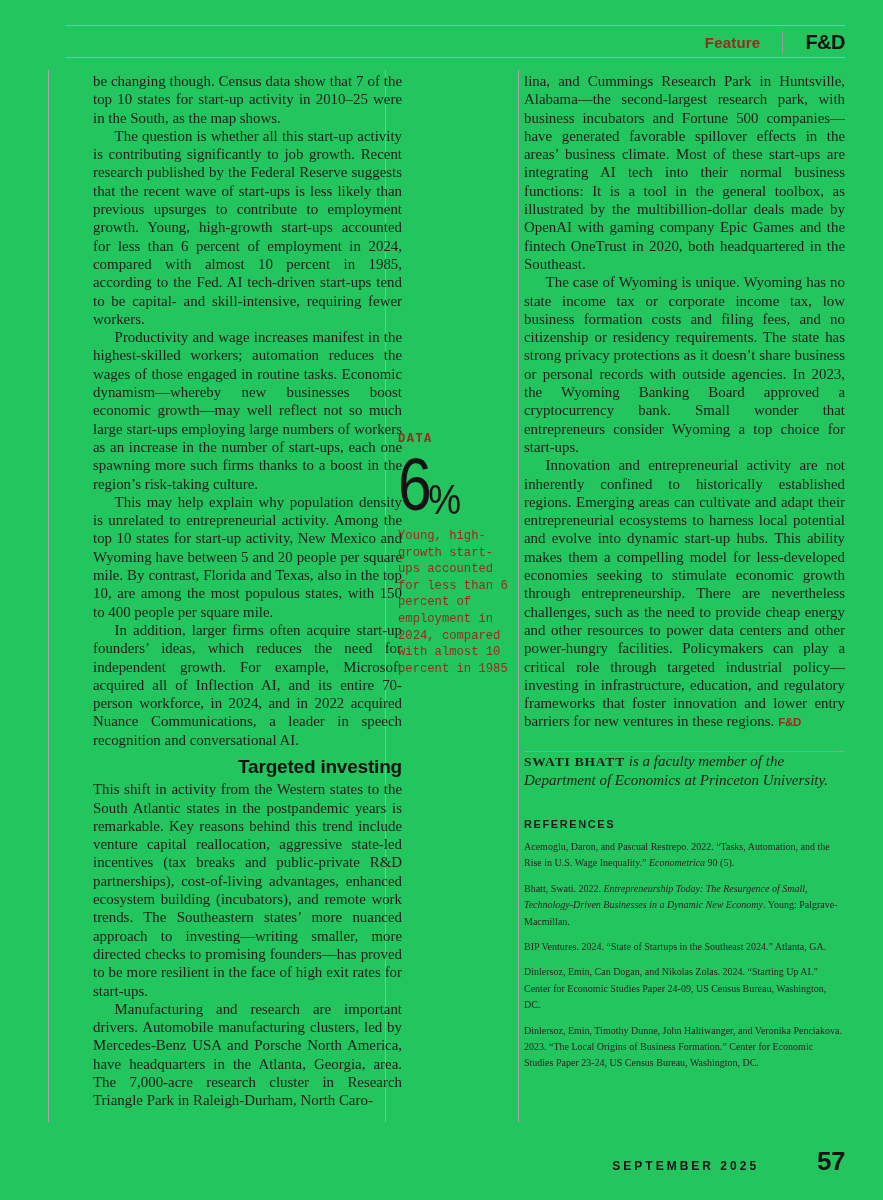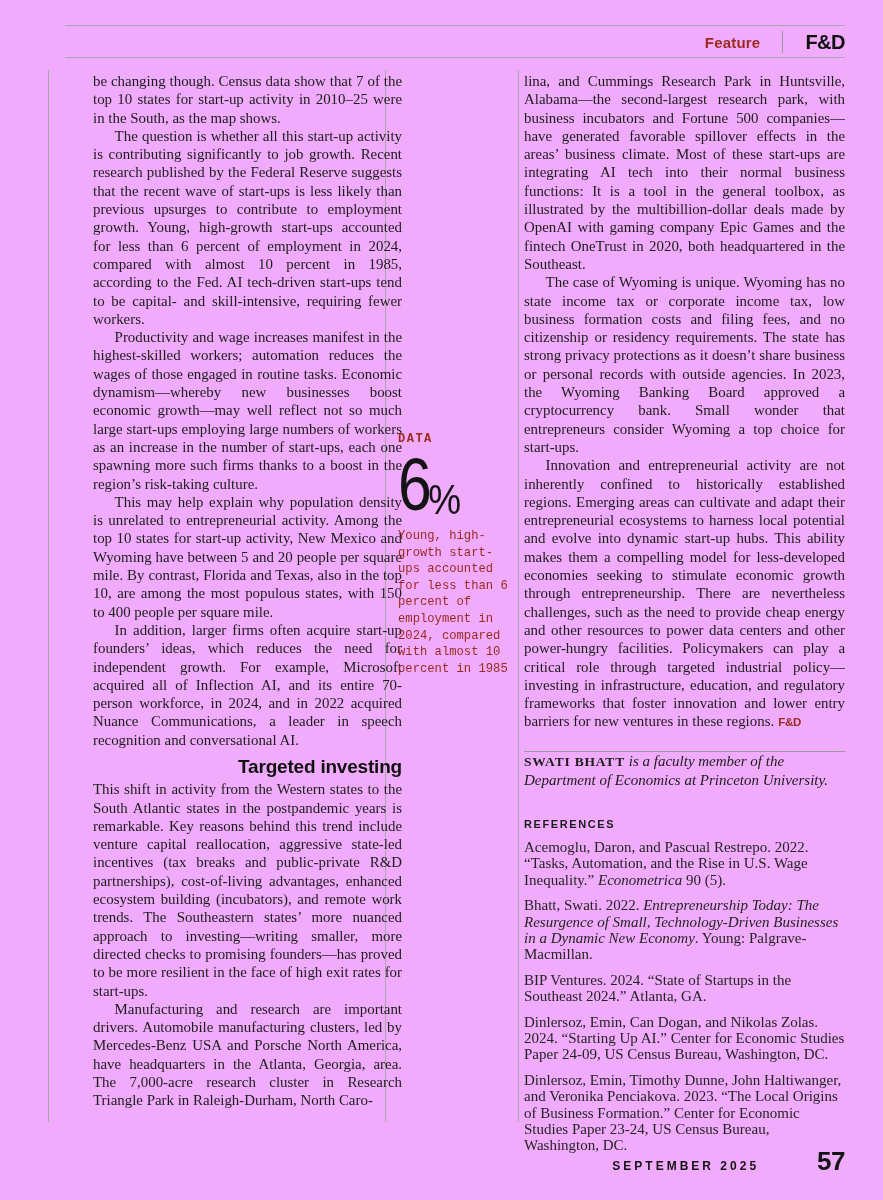--- a/index.html
+++ b/index.html
@@ -4,21 +4,21 @@
 <style>
   :root{
     --accent:#9a2a1f;
     --text:#1e1c1a;
     --rule:#a8a8a8;
   }
   *{box-sizing:border-box;margin:0;padding:0;}
   html,body{background:#e8e8e8;}
   .page{
     position:relative;width:883px;height:1200px;margin:0 auto;
-    background:#f0abfc;color:var(--text);
+    background:#22c55e;color:var(--text);
     font-family:"Liberation Serif",serif;overflow:hidden;
   }
   .hrule{position:absolute;left:65px;width:780px;height:1px;background:var(--rule);}
   .hrule.top1{top:25px;}
   .hrule.top2{top:57px;}
   .vrule{position:absolute;top:70px;height:1052px;width:1px;background:var(--rule);}
   .vrule.v1{left:48px;}
   .vrule.v2{left:385px;}
   .vrule.v3{left:518px;}
 
@@ -73,21 +73,21 @@
   }
   .bio .bio-name{
     font-style:normal;font-weight:700;font-size:13.5px;letter-spacing:.8px;
   }
 
   .references{margin-top:24px;text-align:left;}
   .references-heading{
     font-family:"Liberation Sans",sans-serif;font-weight:700;
     font-size:11px;letter-spacing:1.6px;color:#1b1b1b;margin-bottom:6px;
   }
-  .ref-item{font-size:15px;line-height:16.4px;color:#262422;margin-bottom:9px;}
+  .ref-item{font-size:10px;line-height:16.4px;color:#262422;margin-bottom:9px;}
   .ref-item .ital{font-style:italic;}
 
   .footer{
     position:absolute;top:1146px;right:38px;
     display:flex;align-items:baseline;gap:58px;
   }
   .footer-issue{
     font-family:Liberation Sans, sans-serif;font-weight:700;
     font-size:12px;letter-spacing:3px;color:#141414;
   }

